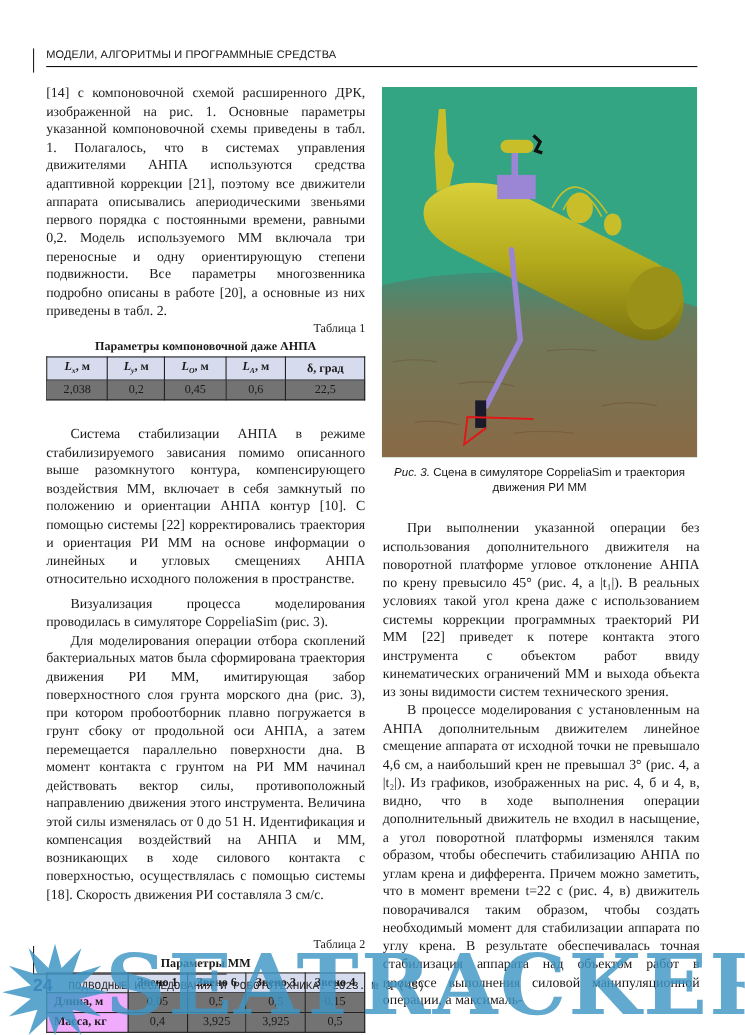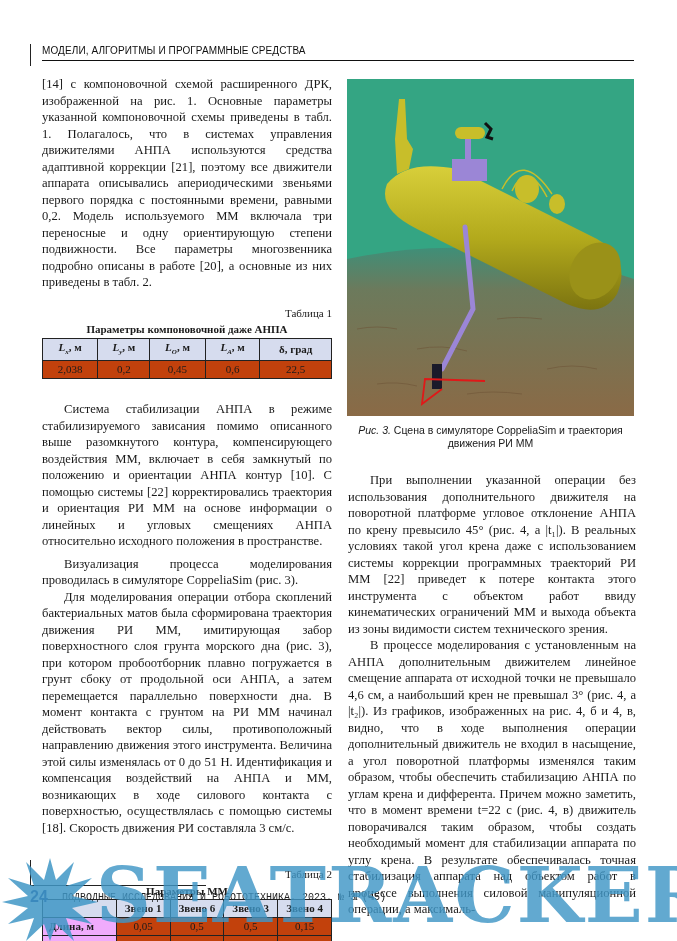--- a/index.html
+++ b/index.html
@@ -16,21 +16,21 @@
   .left-col { left: 42px; width: 290px; }
   .right-col { left: 348px; width: 288px; font-family: Liberation Serif, serif; }
 
   .tab-label { text-align: right; font-size: 11px; margin: 0; }
   .tab-title { text-align: center; font-weight: bold; font-size: 11px; margin: 10px 0 6px 0; }
   table.dt { border-collapse: collapse; width: 290px; font-size: 11px; }
   table.dt th, table.dt td { border: 1px solid #222; text-align: center; height: 17px; padding: 0 2px; }
   table.dt th { background: #d6dcee; font-weight: bold; }
   table.dt th.empty { background: #d6dcee; }
   table.dt td.rowhead { background: #f0abfc; font-weight: bold; text-align: left; padding-left: 6px; }
-  table.dt td { background: #c2410c; }
+  table.dt td { background: #737373; }
   .sub { font-size: 7px; vertical-align: sub; font-style: italic; }
   .ital { font-style: italic; }
 
   .figure { position: absolute; left: 347px; top: 79px; width: 287px; height: 337px; overflow: hidden; }
   .fig-caption { position: absolute; left: 347px; top: 424px; width: 287px; text-align: center;
                  font-family: "Liberation Sans", sans-serif; font-size: 10.5px; line-height: 13px; }
   .fig-caption .lbl { font-style: italic; }
 
   .footer-rule { position: absolute; left: 30px; top: 885px; width: 176px; height: 1px; background: #222; }
   .footer-vert { position: absolute; left: 30px; top: 860px; width: 1px; height: 26px; background: #222; }
@@ -47,21 +47,21 @@
 </head>
 <body>
 
 <div class="header-tick"></div>
 <div class="running-head">МОДЕЛИ, АЛГОРИТМЫ И ПРОГРАММНЫЕ СРЕДСТВА</div>
 <div class="head-rule"></div>
 
 <div class="col left-col" style="top:76px;">
   <p>[14] с компоновочной схемой расширенного ДРК, изображенной на рис. 1. Основные параметры указанной компоновочной схемы приведены в табл. 1. Полагалось, что в системах управления движителями АНПА используются средства адаптивной коррекции [21], поэтому все движители аппарата описывались апериодическими звеньями первого порядка с постоянными времени, равными 0,2. Модель используемого ММ включала три переносные и одну ориентирующую степени подвижности. Все параметры многозвенника подробно описаны в работе [20], а основные из них приведены в табл. 2.</p>
 
-  <div style="margin-top:14px;">
+  <div style="">
     <p class="tab-label">Таблица 1</p>
     <p class="tab-title">Параметры компоновочной даже АНПА</p>
     <table class="dt">
       <tbody>
           <tr>
         <th><span class="ital">L</span><span class="sub">x</span><span>, м</span></th>
         <th><span class="ital">L</span><span class="sub">y</span><span>, м</span></th>
         <th><span class="ital">L</span><span class="sub">O</span><span>, м</span></th>
         <th><span class="ital">L</span><span class="sub">A</span><span>, м</span></th>
         <th><span>δ, град</span></th>

